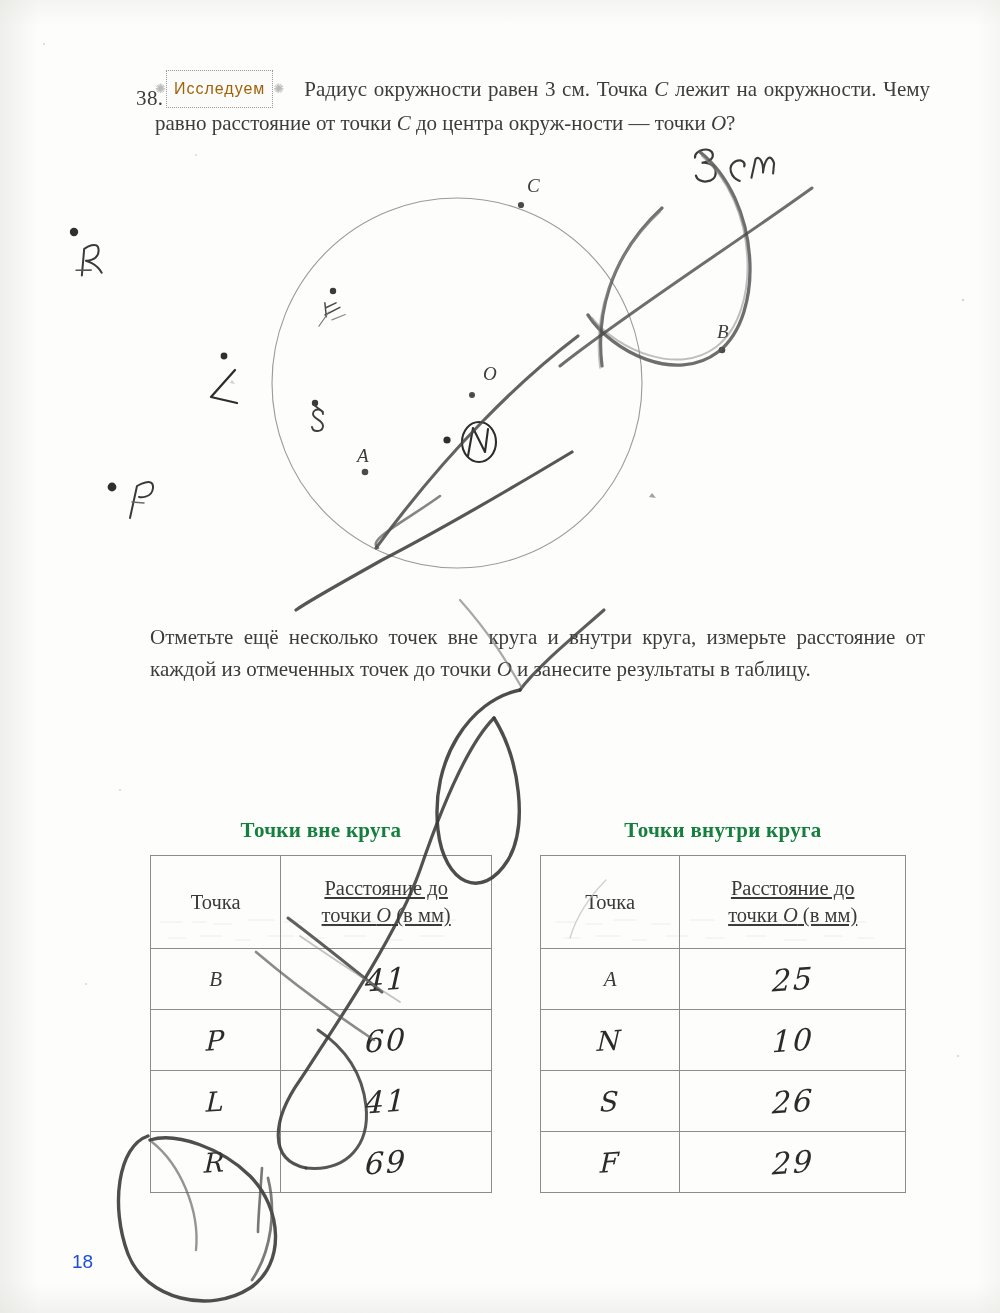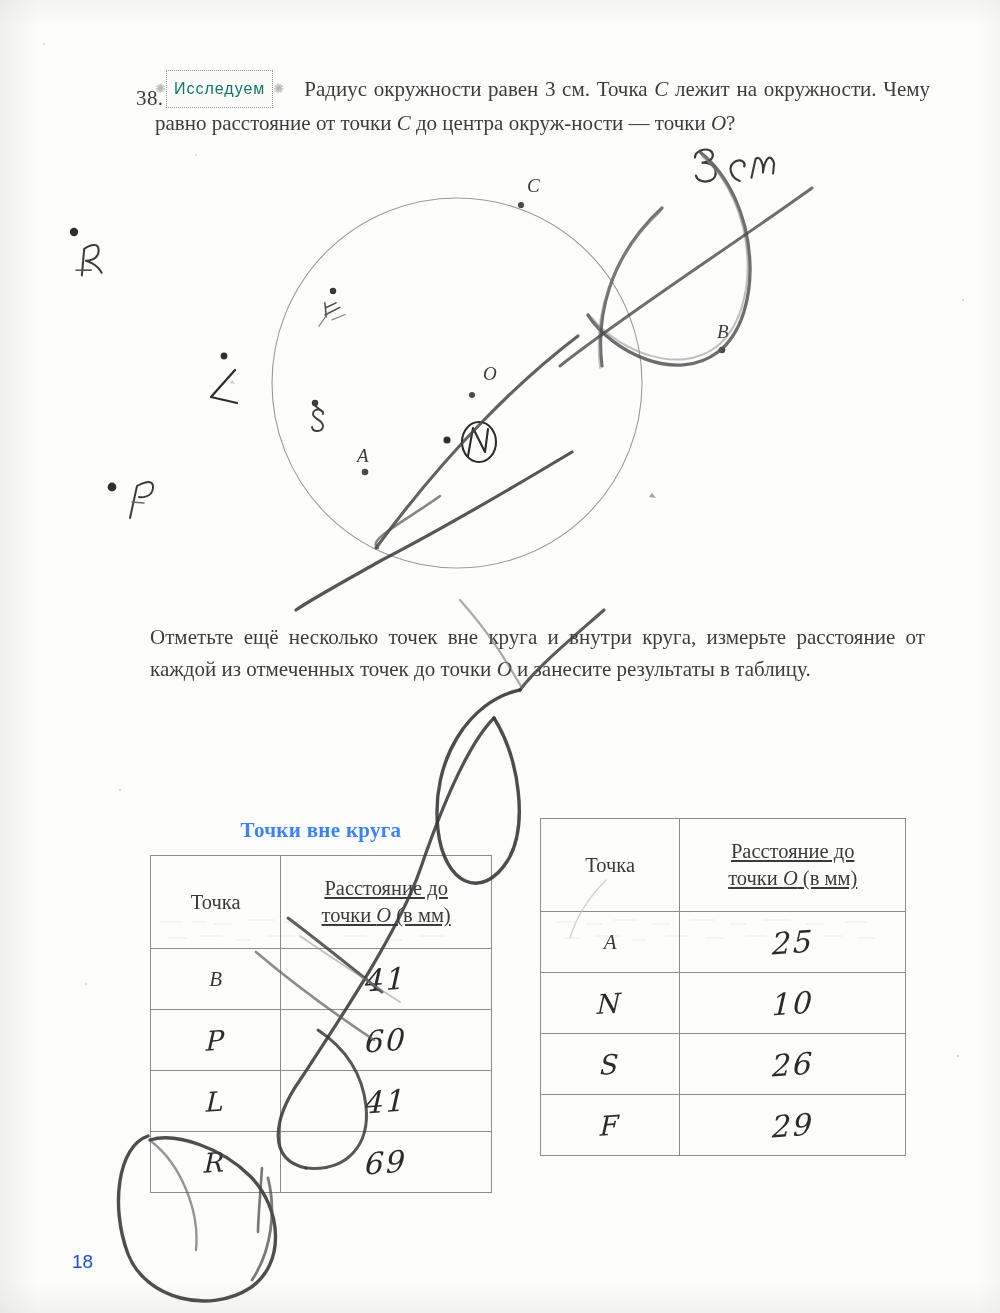--- a/index.html
+++ b/index.html
@@ -43,21 +43,21 @@
     letter-spacing: 0.4px;
     margin-left: 36px;
   }
   .badge {
     display: inline-block;
     border: 1px dotted #9a9a9a;
     padding: 2px 7px 3px 7px;
     font-family: "Liberation Sans", "DejaVu Sans", sans-serif;
     font-size: 16px;
     letter-spacing: 1px;
-    color: #0f766e;
+    color: #a16207;
     background: #fbfbfa;
     vertical-align: 2px;
   }
   .badge-deco {
     display: inline-block;
     color: #b9b9b9;
     font-size: 13px;
     vertical-align: 3px;
   }
   .prob-text {
@@ -99,21 +99,21 @@
   .tbl-wrap { position: absolute; }
   #tbl-left  { left: 150px;  top: 818px; width: 342px; }
   #tbl-right { left: 540px;  top: 818px; width: 366px; }
 
   .tbl-caption {
     text-align: center;
     font-size: 21px;
     font-weight: bold;
     letter-spacing: 0.3px;
     margin-bottom: 12px;
-    color: #3b82f6;
+    color: #15803d;
   }
   table.pts {
     border-collapse: collapse;
     width: 100%;
     table-layout: fixed;
     border-radius: 29px;
   }
   table.pts td {
     border: 1px solid #8c8c8c;
     height: 58px;
@@ -287,20 +287,21 @@
       </tr>
       <tr>
         <td class="c1"><span class="hand sm">R</span></td>
         <td class="c2"><span class="hand">69</span></td>
       </tr>
     </tbody>
       </table>
   </div>
 
   <div class="tbl-wrap" id="tbl-right">
+    <div class="tbl-caption">Точки внутри круга</div>
     <table class="pts">
       <tbody>
           <tr class="head">
         <td class="c1">Точка</td>
         <td class="c2">
           <span>Расстояние до</span><br>
           <span>точки <span class="hdr-ital">O</span> (в мм)</span>
         </td>
       </tr>
       <tr>

